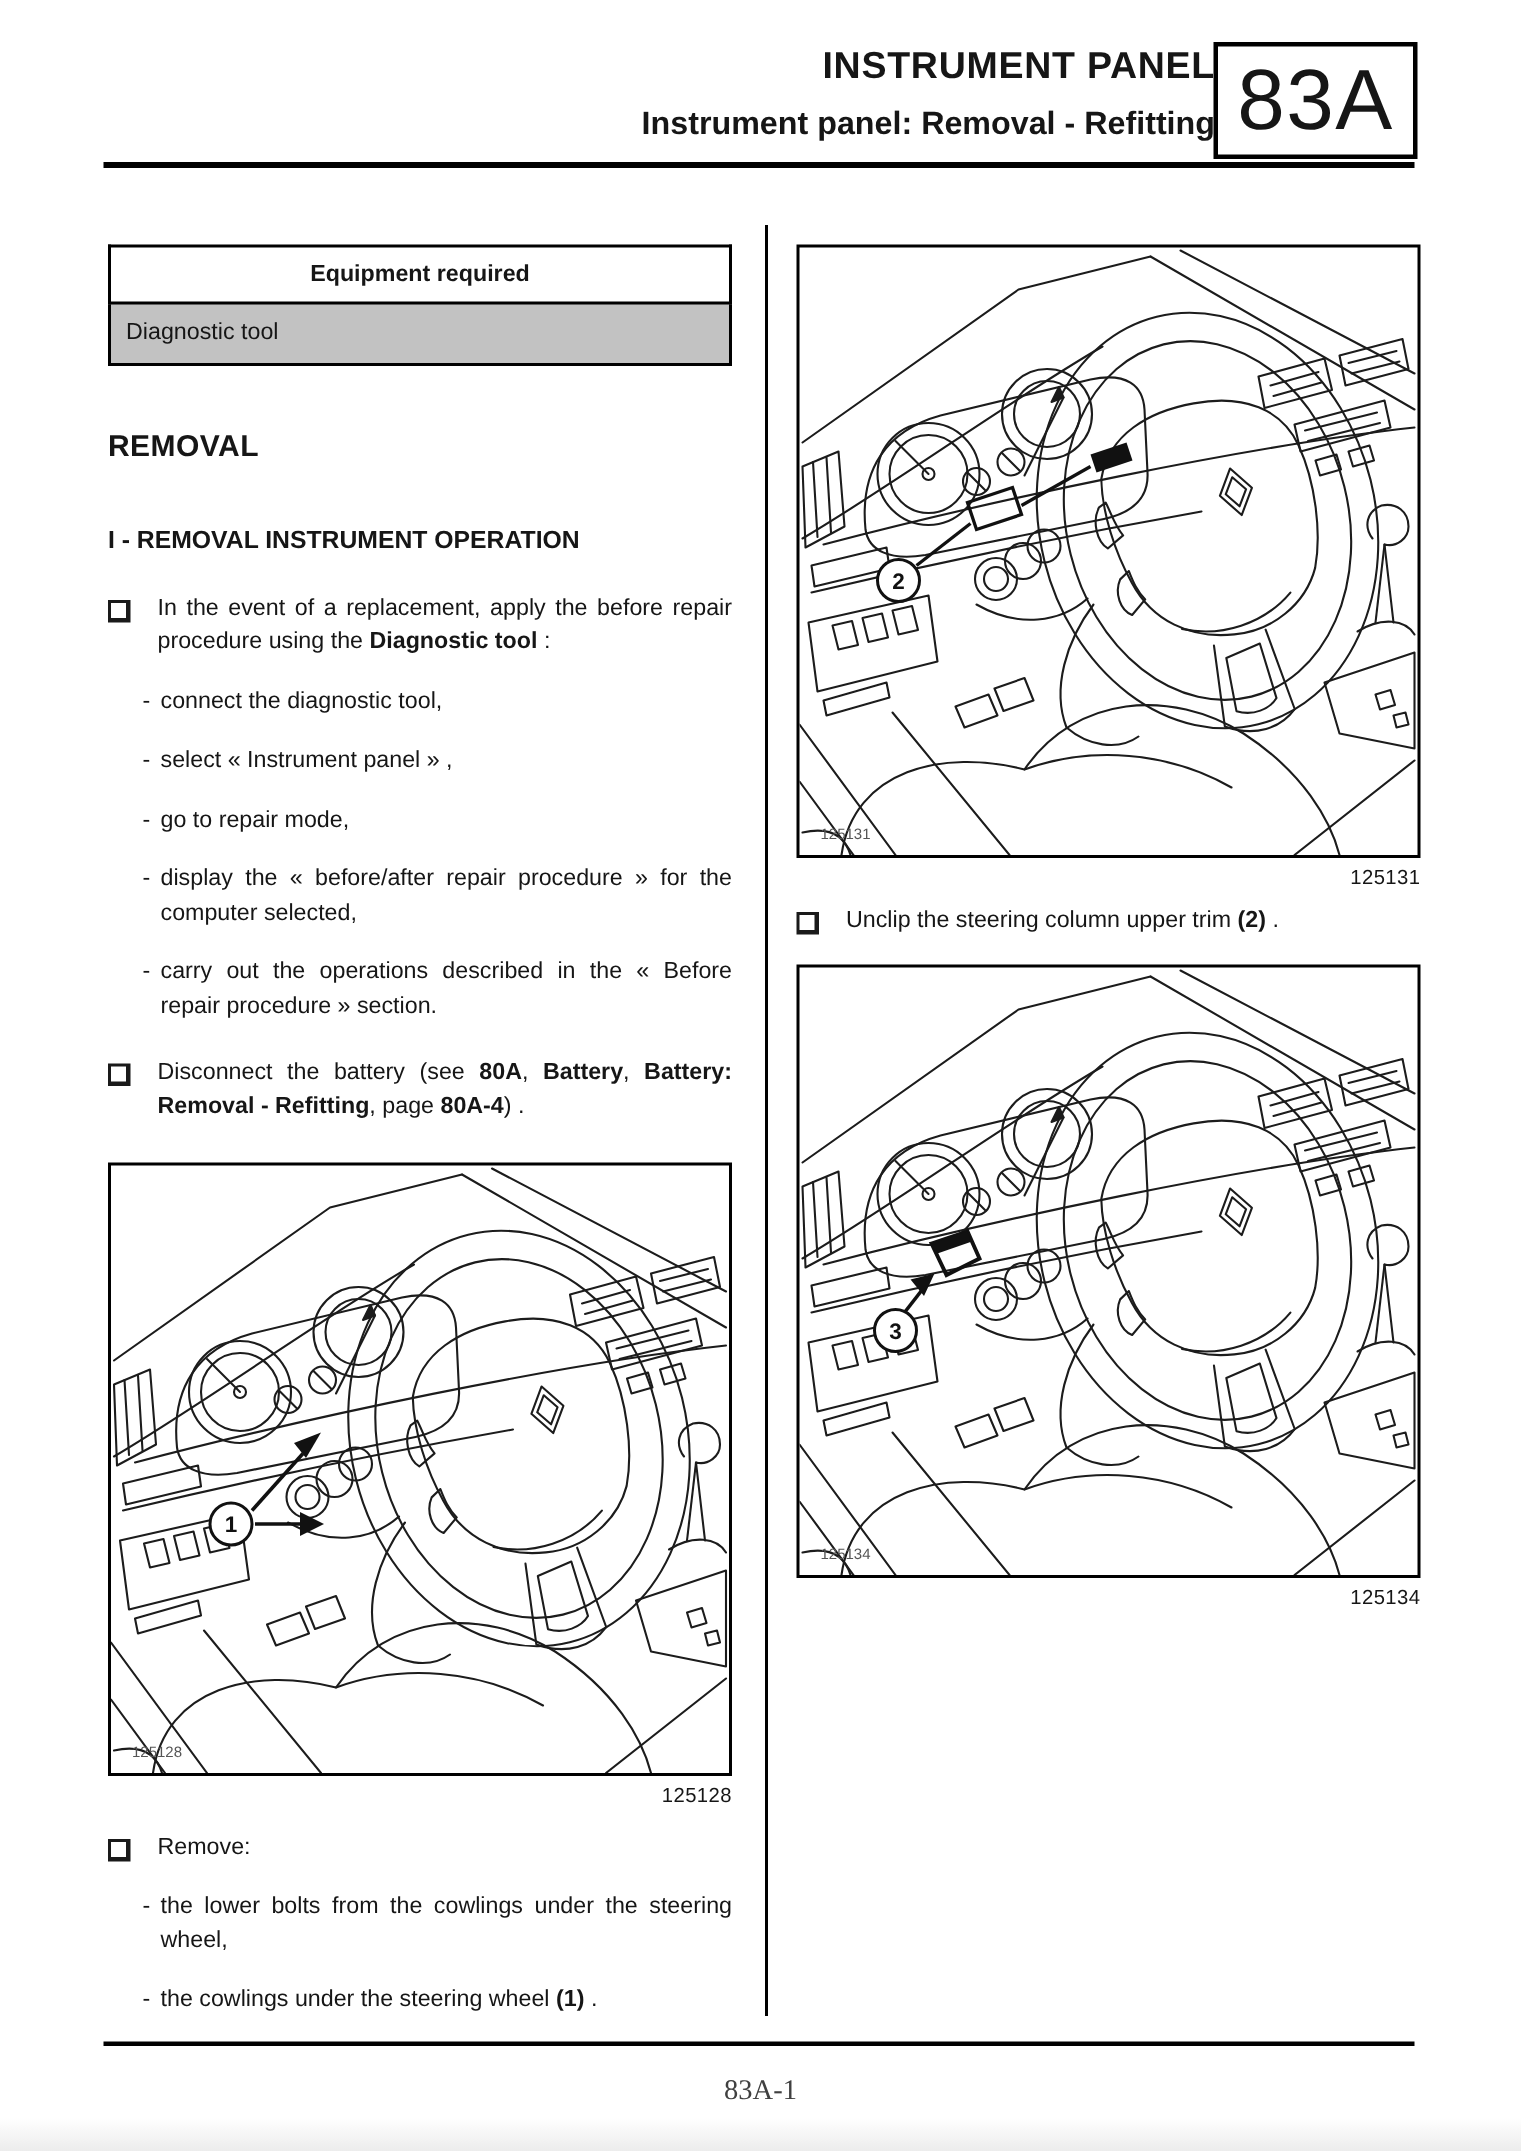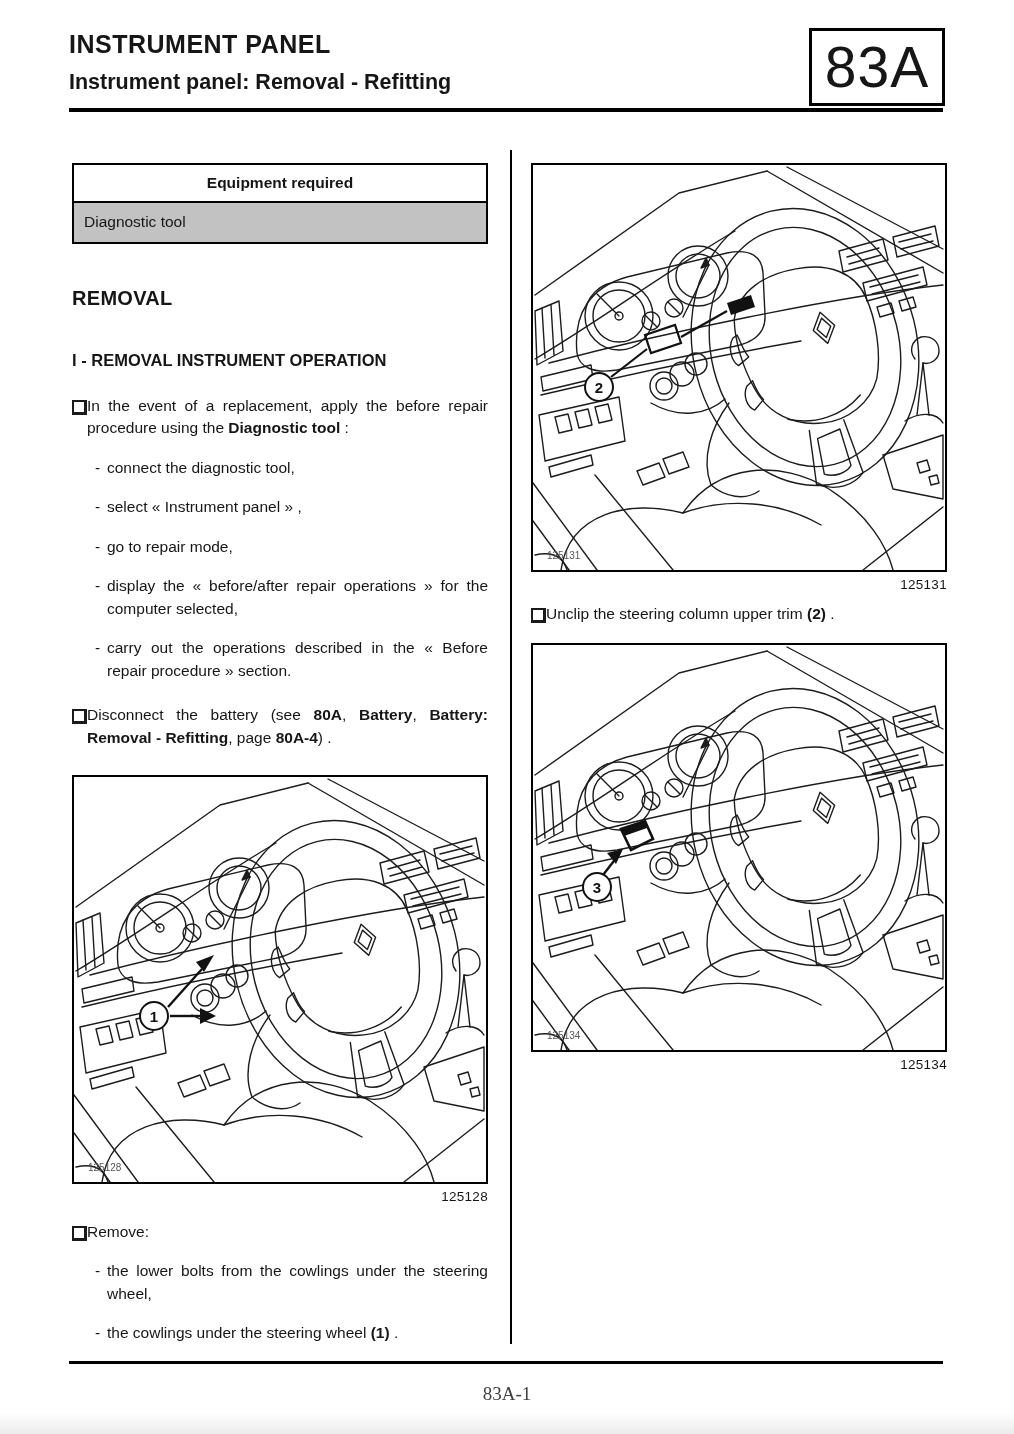--- a/index.html
+++ b/index.html
@@ -2,21 +2,21 @@
 <html><head>
 <meta charset="utf-8">
 <style>
   html,body{margin:0;padding:0;background:#e8e8e8;}
   .page{position:relative;width:1014px;height:1434px;margin:0 auto;background:#fff;
         font-family:"Liberation Sans",sans-serif;color:#161616;overflow:hidden;}
   .page::after{content:"";position:absolute;left:0;right:0;bottom:0;height:22px;
         background:linear-gradient(#ffffff,#ececec);pointer-events:none;}
 
   
-  .hdr-titles{position:absolute;top:30px;left:69px;width:741px;text-align:left;}
+  .hdr-titles{position:absolute;top:30px;left:69px;width:741px;text-align:right;}
   .hdr-title{font-size:25px;font-weight:bold;letter-spacing:.5px;margin:0;}
   .hdr-subtitle{font-size:21.5px;font-weight:bold;margin:11px 0 0;}
   .section-box{position:absolute;top:28px;left:809px;width:136px;height:78px;border:3px solid #000;
         box-sizing:border-box;display:flex;align-items:center;justify-content:center;
         font-size:57px;font-weight:normal;letter-spacing:1px;}
   .hdr-rule{position:absolute;top:108px;left:69px;width:874px;height:4px;background:#000;}
 
   
   .col-divider{position:absolute;left:510px;top:150px;width:2px;height:1194px;background:#000;}
   .col{position:absolute;width:416px;font-size:15.5px;line-height:1.45;}
@@ -26,21 +26,21 @@
   
   .equipment{width:100%;border-collapse:collapse;}
   .equipment th{border:2px solid #000;font-size:15.5px;padding:7px 6px;text-align:center;background:#fff;}
   .equipment td{border:2px solid #000;background:#c2c2c2;padding:8px 10px;font-size:15.5px;}
 
   
   .h-removal{font-size:20px;font-weight:bold;letter-spacing:.3px;margin:40px 0 0;}
   .h-sub{font-size:16.5px;font-weight:bold;margin:36px 0 0;}
 
   
-  .check{display:flex;gap:0;margin-top:22px;}
+  .check{display:flex;gap:18px;margin-top:22px;}
   .check.caption{margin-top:8px;}
   .check.tight{margin-top:14px;}
   .cbx{flex:none;width:10px;height:10px;border:2px solid #1a1a1a;border-right-width:3.5px;
        border-bottom-width:3.5px;margin-top:5px;background:#fff;}
   .check .txt{flex:1;text-align:justify;}
   .check.caption .txt{text-align:left;}
   .b{font-weight:bold;}
 
   .dashlist{margin-left:23px;}
   .ditem{display:flex;margin-top:17px;}
@@ -193,21 +193,21 @@
       <div class="ditem">
         <span class="dash">-</span>
         <span class="txt">select « Instrument panel » ,</span>
       </div>
       <div class="ditem">
         <span class="dash">-</span>
         <span class="txt">go to repair mode,</span>
       </div>
       <div class="ditem">
         <span class="dash">-</span>
-        <span class="txt">display the « before/after repair operations » for the computer selected,</span>
+        <span class="txt">display the « before/after repair procedure » for the computer selected,</span>
       </div>
       <div class="ditem">
         <span class="dash">-</span>
         <span class="txt">carry out the operations described in the « Before repair procedure » section.</span>
       </div>
     </div>
 
     <div class="check">
       <span class="cbx"></span>
       <span class="txt"><span>Disconnect the battery (see </span><span class="b">80A</span><span>, </span><span class="b">Battery</span><span>, </span><span class="b">Battery: Removal - Refitting</span><span>, page </span><span class="b">80A-4</span><span>) .</span></span>

